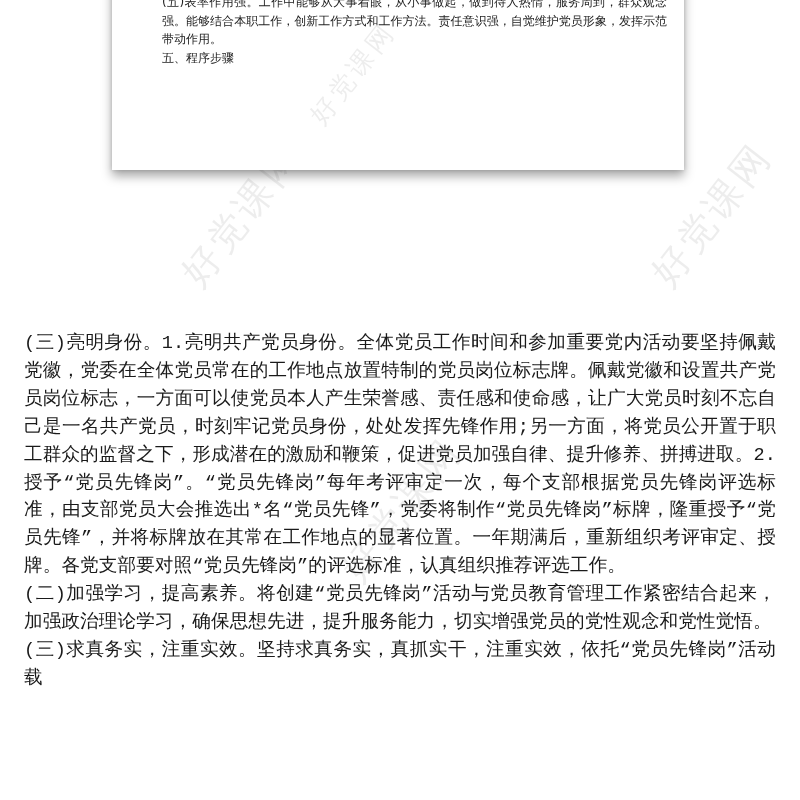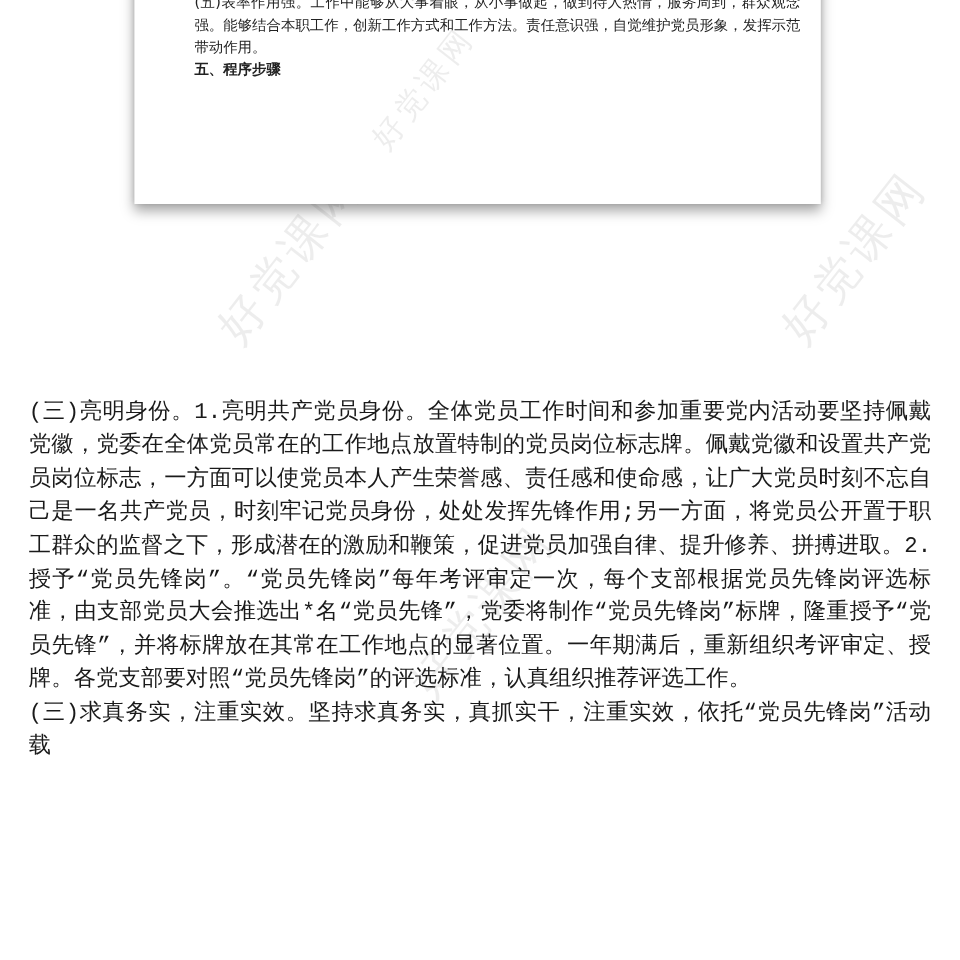--- a/index.html
+++ b/index.html
@@ -38,21 +38,21 @@
       font-size: 12px;
       line-height: 18.6px;
       color: #222;
     }
     .preview-inner p {
       margin: 0;
       text-align: justify;
       text-align-last: left;
     }
     .preview-inner .heading {
-      font-weight: bold;
+      font-weight: normal;
     }
 
     
     .main-text {
       position: absolute;
       left: 24px;
       top: 330px;
       width: 752px;
       font-size: 18.6px;
       line-height: 27.9px;
@@ -93,16 +93,17 @@
   <div class="preview-card">
     <div class="preview-inner">
       <p>(五)表率作用强。工作中能够从大事着眼，从小事做起，做到待人热情，服务周到，群众观念强。能够结合本职工作，创新工作方式和工作方法。责任意识强，自觉维护党员形象，发挥示范带动作用。</p>
       <p class="heading">五、程序步骤</p>
     </div>
     <div class="watermark" style="left:190px; top:140px; font-size:26px;">好党课网</div>
   </div>
 
   <div class="main-text">
     <p>(三)亮明身份。1.亮明共产党员身份。全体党员工作时间和参加重要党内活动要坚持佩戴党徽，党委在全体党员常在的工作地点放置特制的党员岗位标志牌。佩戴党徽和设置共产党员岗位标志，一方面可以使党员本人产生荣誉感、责任感和使命感，让广大党员时刻不忘自己是一名共产党员，时刻牢记党员身份，处处发挥先锋作用;另一方面，将党员公开置于职工群众的监督之下，形成潜在的激励和鞭策，促进党员加强自律、提升修养、拼搏进取。2.授予“党员先锋岗”。“党员先锋岗”每年考评审定一次，每个支部根据党员先锋岗评选标准，由支部党员大会推选出*名“党员先锋”，党委将制作“党员先锋岗”标牌，隆重授予“党员先锋”，并将标牌放在其常在工作地点的显著位置。一年期满后，重新组织考评审定、授牌。各党支部要对照“党员先锋岗”的评选标准，认真组织推荐评选工作。</p>
+    <p>(二)加强学习，提高素养。将创建“党员先锋岗”活动与党员教育管理工作紧密结合起来，加强政治理论学习，确保思想先进，提升服务能力，切实增强党员的党性观念和党性觉悟。</p>
     <p>(三)求真务实，注重实效。坚持求真务实，真抓实干，注重实效，依托“党员先锋岗”活动载</p>
   </div>
 
 </div>
 
 </body></html>

